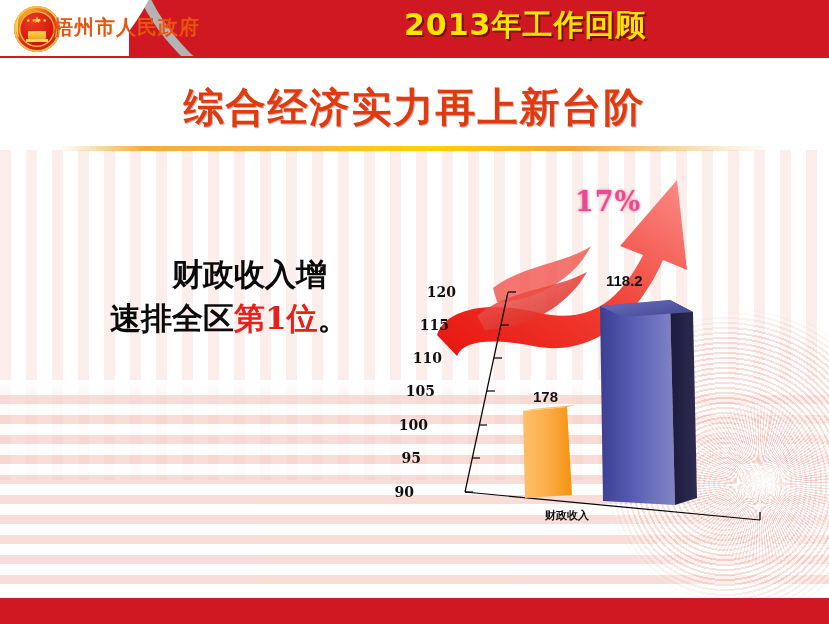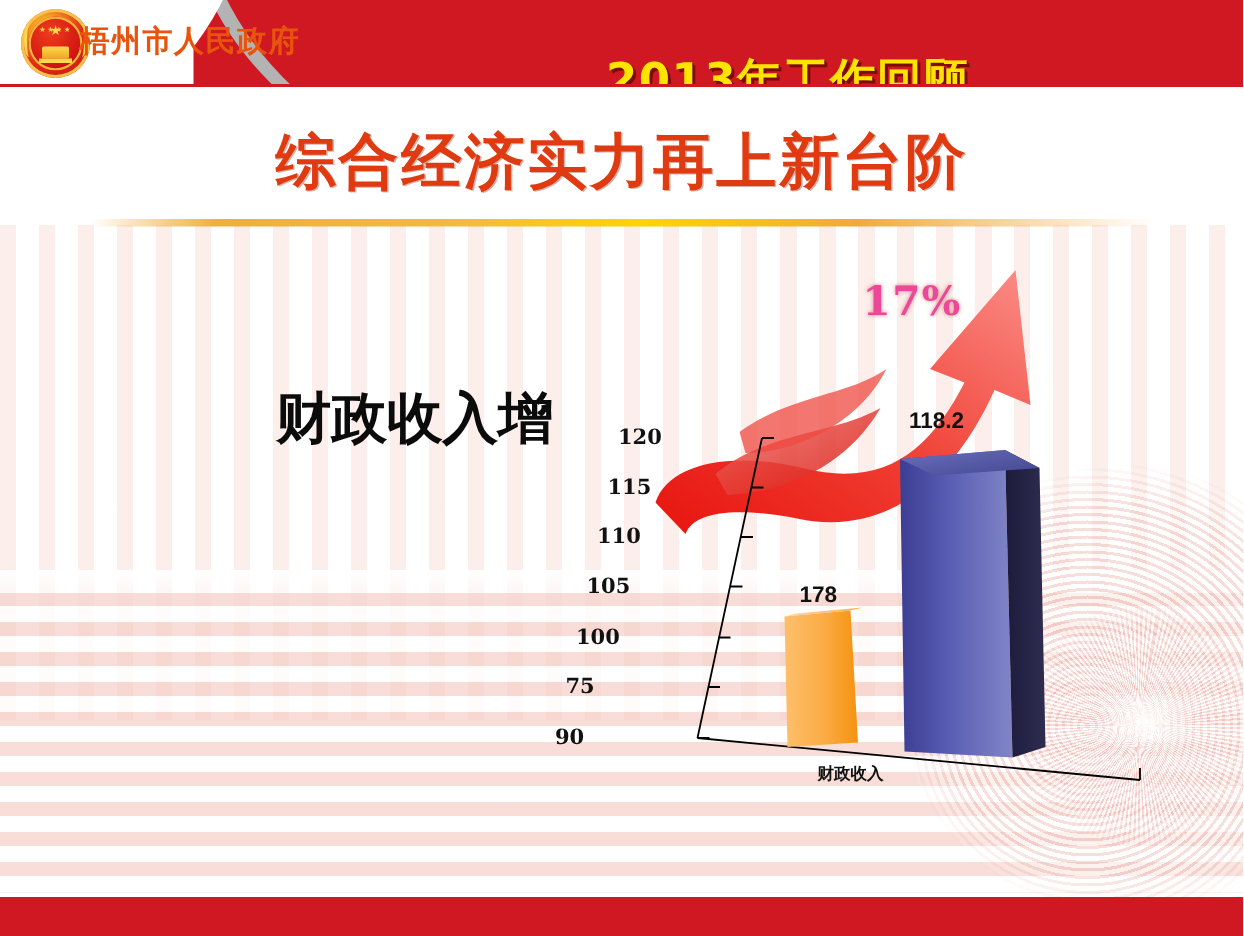--- a/index.html
+++ b/index.html
@@ -121,21 +121,21 @@
     font-family:"DejaVu Sans","Liberation Sans",sans-serif;
     font-size:20px;font-weight:bold;color:#e8540e;letter-spacing:1px;
     white-space:nowrap;
   }
   .banner-title{
     position:absolute;left:404px;top:5px;width:300px;
     text-align:left;
     font-family:"DejaVu Sans","Liberation Sans",sans-serif;
     font-size:30px;font-weight:bold;color:#ffe400;
     text-shadow:2px 2px 0 #7a0b06, 1px 1px 0 #7a0b06;
-    letter-spacing:1px;white-space:nowrap;margin-top:28px;
+    letter-spacing:1px;white-space:nowrap;
   }
 
   
   .main-title{
     position:absolute;left:0;top:80px;width:829px;text-align:center;
     font-family:"DejaVu Sans","Liberation Sans",sans-serif;
     font-size:40px;font-weight:bold;color:#e03b10;
     letter-spacing:2px;
     text-shadow:1px 1px 0 rgba(140,30,10,.35);
   }
@@ -148,38 +148,38 @@
       #ffd400 52%,
       #f2a93a 72%,
       rgba(255,255,255,0) 100%);
     border-radius:3px;
   }
 
   
   .body-text{
     position:absolute;left:110px;top:252px;width:300px;
     font-family:"DejaVu Serif","Liberation Serif",serif;
-    font-size:37px;font-weight:bold;color:#0b0b0b;
+    font-size:31px;font-weight:bold;color:#0b0b0b;
     line-height:1.42;text-align:left;
   }
   .body-text .line1{display:block;text-indent:2em;}
   .body-text .line2{display:block;}
   .hl-red{color:#e8201a;}
 
   
   .chart{
     position:absolute;left:415px;top:160px;width:400px;height:370px;
   }
   .chart svg{position:absolute;left:0;top:0;}
 
   .ytick{
     position:absolute;
     font-family:"DejaVu Serif","Liberation Serif",serif;
     font-size:14px;font-weight:bold;color:#111;
-    text-align:left;white-space:nowrap;
+    text-align:right;white-space:nowrap;
   }
   .bar-label{
     position:absolute;
     font-family:Liberation Sans, sans-serif;
     font-size:15px;font-weight:bold;color:#111;white-space:nowrap;
   }
   .cat-label{
     position:absolute;
     font-family:Liberation Mono, monospace;
     font-size:11px;font-weight:bold;color:#111;white-space:nowrap;padding-left:40px;
@@ -231,20 +231,21 @@
 
     <div class="banner-title">2013年工作回顾</div>
   </div>
   <div class="header-rule"></div>
 
   <div class="main-title">综合经济实力再上新台阶</div>
   <div class="gold-bar"></div>
 
   <div class="body-text">
     <span class="line1">财政收入增</span>
+    <span class="line2"><span>速排全区</span><span class="hl-red">第1位</span><span>。</span></span>
   </div>
 
   <div class="chart">
     <svg width="400" height="370" viewBox="0 0 400 370">
       <defs>
         <linearGradient id="gradOrange" x1="0" y1="0" x2="1" y2="0">
           <stop offset="0%" stop-color="#fdbf6b"></stop>
           <stop offset="55%" stop-color="#fbab44"></stop>
           <stop offset="100%" stop-color="#f5920f"></stop>
         </linearGradient>
@@ -310,21 +311,21 @@
         <polygon points="255,140 278,152 282,338 260,345" fill="url(#gradBlueSide)"></polygon>
         <polygon points="185,146 255,140 278,152 208,157" fill="url(#gradBlueTop)"></polygon>
       </g>
     </svg>
 
     <div class="ytick" style="left:-3px;  top:124px; width:44px;">120</div>
     <div class="ytick" style="left:-10px; top:157px; width:44px;">115</div>
     <div class="ytick" style="left:-17px; top:190px; width:44px;">110</div>
     <div class="ytick" style="left:-24px; top:223px; width:44px;">105</div>
     <div class="ytick" style="left:-31px; top:257px; width:44px;">100</div>
-    <div class="ytick" style="left:-38px; top:290px; width:44px;">75</div>
+    <div class="ytick" style="left:-38px; top:290px; width:44px;">95</div>
     <div class="ytick" style="left:-45px; top:324px; width:44px;">90</div>
 
     <div class="bar-label" style="left:118px; top:228px;">178</div>
     <div class="bar-label" style="left:191px; top:112px;">118.2</div>
 
     <div class="cat-label" style="left:90px; top:348px;">财政收入</div>
   </div>
 
   <div class="arrow-pct">17%</div>
 

